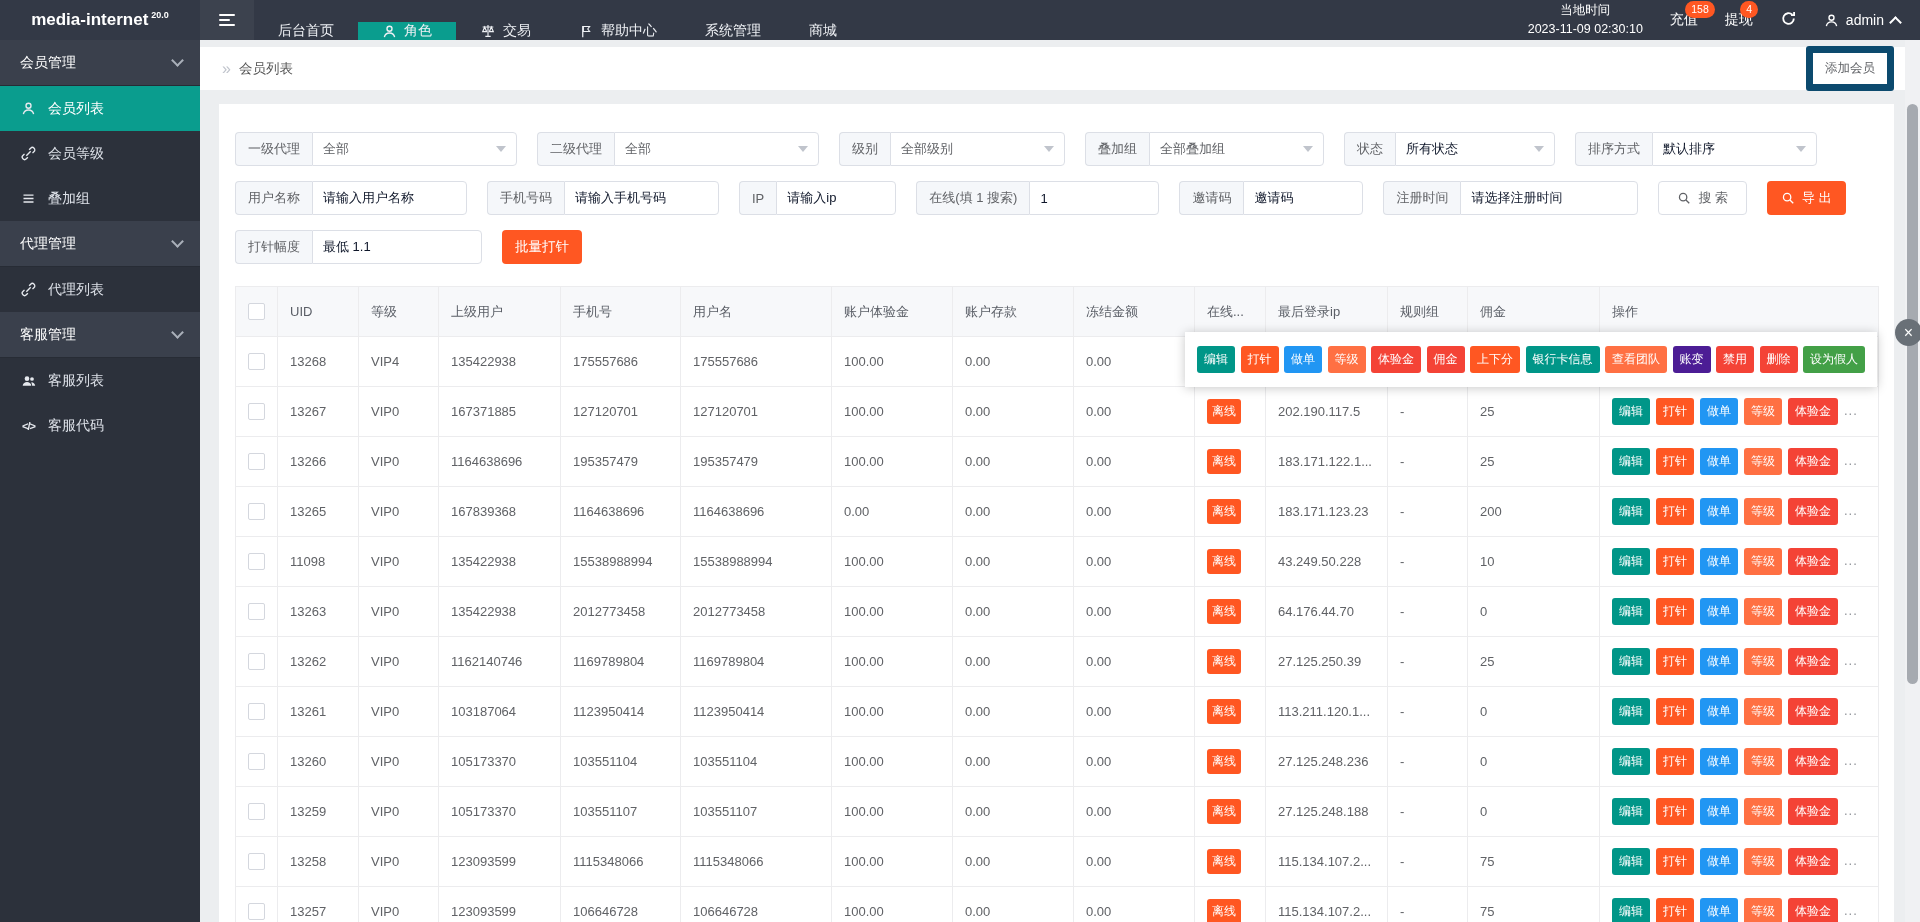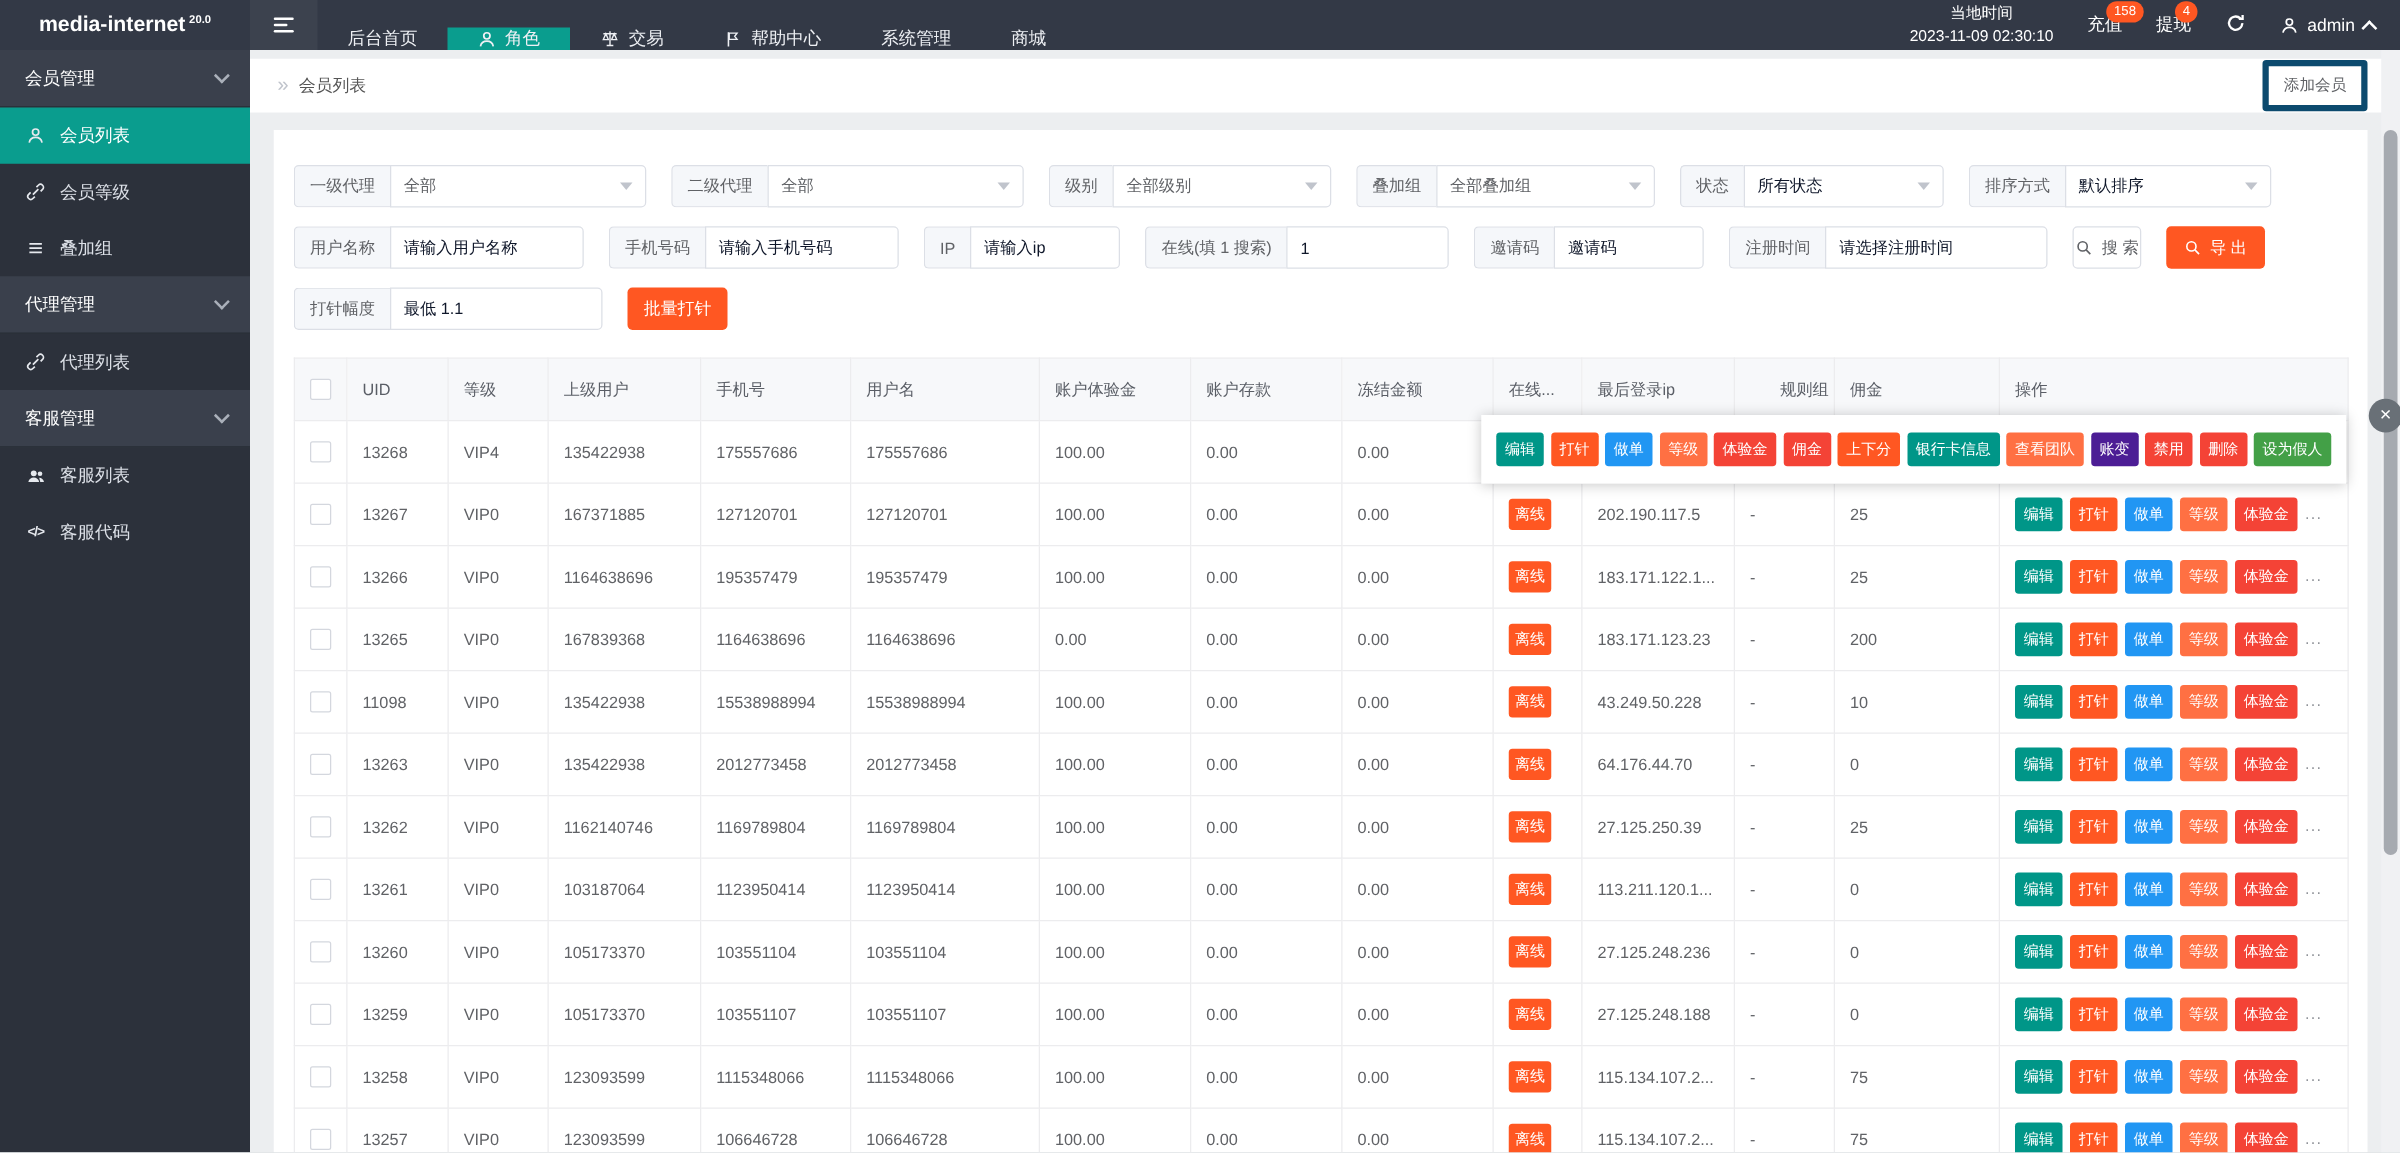--- a/index.html
+++ b/index.html
@@ -40,36 +40,36 @@
   .sb-ic{width:17px;display:flex;justify-content:center;align-items:center;color:#e6e9ee;}
   .sb-ic.code-ic{font-size:11px;font-weight:bold;letter-spacing:-1px;}
 
   
   .main{position:absolute;left:200px;top:40px;right:0;bottom:0;}
   .bc-bar{margin-top:7px;height:43px;background:#fff;display:flex;align-items:center;
           justify-content:space-between;padding:0 26px 0 22px;}
   .bc-left{display:flex;align-items:center;}
   .bc-ic{color:#c0c4cc;font-size:16px;margin-right:8px;}
   .bc-text{font-size:13.5px;color:#555;}
-  .add-btn{background:#fff;border:5px solid #0c4a6e;border-radius:3px;padding:7px 12px;font-size:12.5px;
+  .add-btn{background:#fff;border:7px solid #0c4a6e;border-radius:3px;padding:7px 12px;font-size:12.5px;
            color:#606266;cursor:pointer;font-family:inherit;}
   .card{margin:14px 26px 0 19px;background:#fff;padding:28px 16px 0 16px;height:818px;box-sizing:border-box;}
 
   
   .f-row{display:flex;align-items:center;gap:20px;margin-bottom:15px;}
   .fg{display:flex;align-items:stretch;height:34px;box-sizing:border-box;}
   .fg-label{display:flex;align-items:center;padding:0 12px;background:#f5f7fa;border:1px solid #dcdfe6;
             border-right:none;border-radius:4px 0 0 4px;color:#606266;white-space:nowrap;font-size:13px;}
   .fg-field{display:flex;align-items:center;justify-content:space-between;border:1px solid #dcdfe6;
             border-radius:0 4px 4px 0;background:#fff;padding:0 10px;font-size:13px;box-sizing:border-box;}
   .fg-value{color:#606266;white-space:nowrap;}
   .fg-ph{color:#0f172a;white-space:nowrap;}
   .fg-caret{width:0;height:0;border-left:5px solid transparent;border-right:5px solid transparent;
             border-top:6px solid #c0c4cc;margin-left:8px;flex:none;}
-  .btn-search{display:flex;align-items:center;gap:7px;height:34px;padding:0 1px;background:#fff;
+  .btn-search{display:flex;align-items:center;gap:7px;height:34px;padding:0 18px;background:#fff;
               border:1px solid #dcdfe6;border-radius:4px;font-size:13px;color:#606266;cursor:pointer;font-family:inherit;}
   .btn-export{display:flex;align-items:center;gap:7px;height:34px;padding:0 14px;background:#ff5722;border:none;
               border-radius:4px;font-size:13px;color:#fff;cursor:pointer;font-family:inherit;}
   .btn-batch{height:34px;padding:0 13px;background:#ff5722;border:none;border-radius:4px;font-size:13.5px;
              color:#fff;cursor:pointer;font-family:inherit;}
 
   
   table.grid{border-collapse:collapse;table-layout:fixed;width:1643px;margin-top:22px;}
   .grid th,.grid td{border:1px solid #ececee;font-weight:normal;text-align:left;padding:0 4px 0 12px;
                     font-size:13px;color:#606266;overflow:hidden;white-space:nowrap;box-sizing:border-box;}
@@ -377,21 +377,21 @@
               <th style="width: 81px;">UID</th>
               <th style="width: 80px;">等级</th>
               <th style="width: 122px;">上级用户</th>
               <th style="width: 120px;">手机号</th>
               <th style="width: 151px;">用户名</th>
               <th style="width: 121px;">账户体验金</th>
               <th style="width: 121px;">账户存款</th>
               <th style="width: 121px;">冻结金额</th>
               <th style="width: 71px;">在线...</th>
               <th style="width: 122px;">最后登录ip</th>
-              <th style="width: 80px; text-align: right;">规则组</th>
+              <th style="width: 80px;">规则组</th>
               <th style="width: 132px;">佣金</th>
               <th style="width: 279px;">操作</th>
             </tr>
           </thead>
         <tbody id="tbody">
             <tr>
               <td class="cb-cell">
                 <div class="cb"></div>
               </td>
               <td>13268</td>

